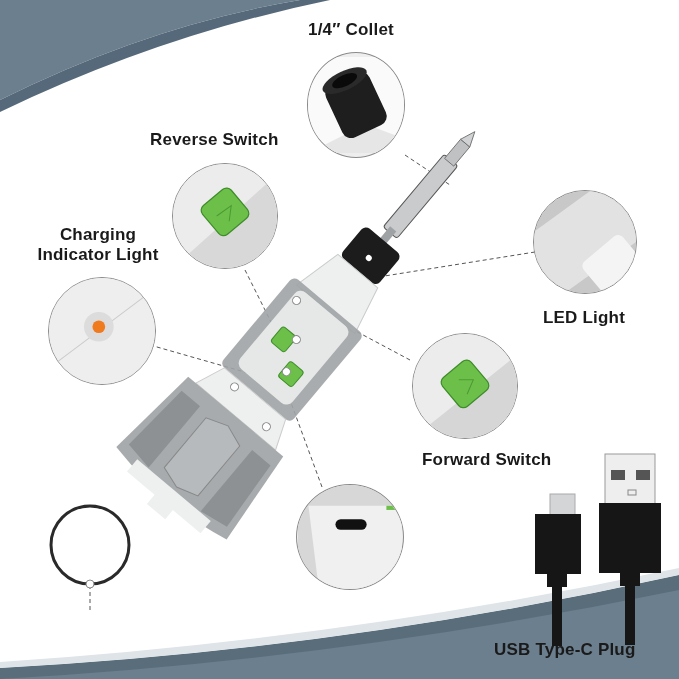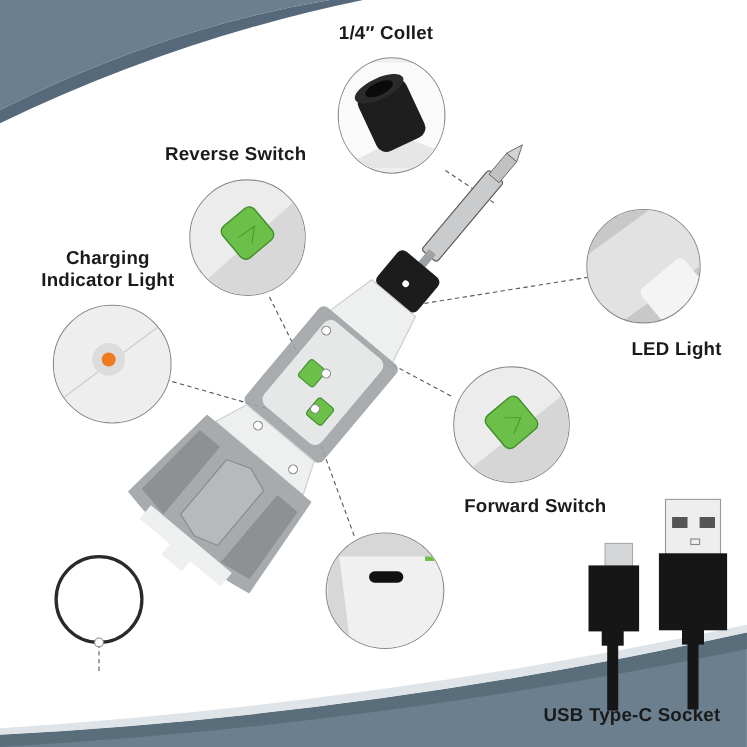--- a/index.html
+++ b/index.html
@@ -142,17 +142,17 @@
       <rect x="85" y="20" width="15" height="4" fill="#6cc04a"></rect>
     </svg>
   </div>
 
   <div class="label" style="left:308px;top:20px;">1/4″ Collet</div>
   <div class="label center" style="left:28px;top:225px;width:140px;">
     <div>Charging</div>
     <div>Indicator Light</div>
   </div>
   <div class="label" style="left:150px;top:130px;">Reverse Switch</div>
-  <div class="label" style="left:543px;top:308px;margin-left:31px;">LED Light</div>
+  <div class="label" style="left:543px;top:308px;">LED Light</div>
   <div class="label" style="left:392px;top:450px;margin-left:30px;">Forward Switch</div>
-  <div class="label" style="left:494px;top:640px;">USB Type-C Socket</div>
+  <div class="label" style="left:494px;top:640px;">USB Type-C Plug</div>
 
 </div>
 
 </body></html>

